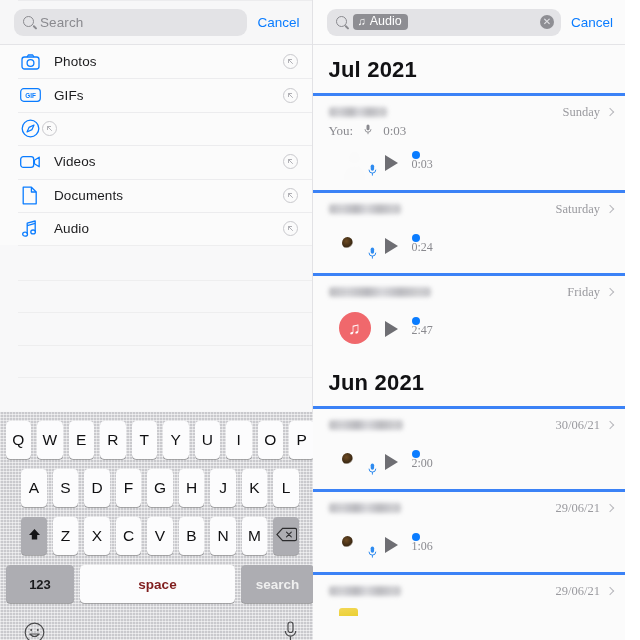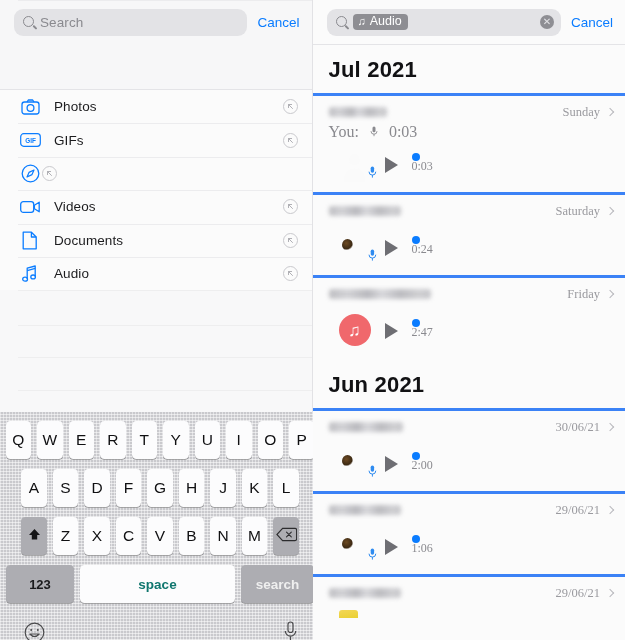--- a/index.html
+++ b/index.html
@@ -39,21 +39,21 @@
     width: 1.5px; height: 5px; background: #8a8a8f;
     right: -2px; bottom: -3.5px; transform: rotate(-45deg);
     border-radius: 1px;
   }
   .search-placeholder { font-size: 13.5px; color: #8a8a8f; letter-spacing: .1px; }
   .cancel-btn {
     font-size: 13.5px; color: #0a7cff; cursor: pointer;
     white-space: nowrap;
   }
 
-  .cat-list { background: #6d28d9; border-top: 1px solid #e4e4e7; margin-top: 45px; }
+  .cat-list { background: #6d28d9; border-top: 1px solid #e4e4e7; }
   .cat-row {
     display: flex; align-items: center;
     height: 33.4px; padding: 0 14px 0 18px;
     position: relative; background: #fbfbfb;
   }
   .cat-row + .cat-row::before,
   .cat-list::after {
     content: ""; position: absolute; left: 18px; right: 0; top: 0;
     height: 1px; background: #ececee;
   }
@@ -85,21 +85,21 @@
     display: flex; align-items: center; justify-content: center;
     font-size: 15.5px; color: #101012; height: 38px;
     font-family: "Liberation Sans", sans-serif;
   }
   .kb-row.r1 .key { width: 25.5px; }
   .kb-row.r2 .key { width: 25.5px; }
   .kb-row.r3 .key { width: 25.5px; }
   .key.wide { width: 38px; background: #adadb2; box-shadow: 0 1px 0 rgba(0,0,0,.28); }
   .kb-row.r4 { gap: 6px; padding: 0 6px; font-weight: bold; }
   .key.num { width: 68px; background: #adadb2; font-size: 13px; color: #1b1b1d; }
-  .key.space { flex: 1; font-size: 13.5px; color: #0f766e; }
+  .key.space { flex: 1; font-size: 13.5px; color: #7f1d1d; }
   .key.search { width: 73px; background: #adadb2; font-size: 13.5px; color: #efefef; }
   .kb-bottom {
     display: flex; align-items: center; justify-content: space-between;
     padding: 2px 22px 0 24px; height: 40px;
   }
 
   
   .right-pane { position: relative; width: 320px; height: 640px; background: #fbfbfb; }
   .r-search-row { display: flex; align-items: center; height: 44px; padding: 0 12px 0 14px; gap: 10px; }
   .r-search-field {
@@ -129,21 +129,21 @@
     background: linear-gradient(90deg, #b9b9bd 0%, #cfcfd3 18%, #b3b3b8 38%, #d6d6da 52%, #b6b6bb 70%, #cccccf 88%, #c2c2c6 100%);
     filter: blur(2.1px); opacity: .92;
   }
   .date-txt { margin-left: auto; font-size: 12.5px; color: #9a9a9f; }
   .chev {
     margin-left: 7px; width: 6px; height: 6px; flex: 0 0 6px;
     border-right: 1.4px solid #b8b8bd; border-top: 1.4px solid #b8b8bd;
     transform: rotate(45deg);
   }
   .you-line {
-    font-size: 16px; color: #8a8a8f; padding: 1px 0 0 16px;
+    font-size: 13px; color: #8a8a8f; padding: 1px 0 0 16px;
     display: flex; align-items: center; gap: 11px;
   }
   .audio-row { display: flex; align-items: center; padding: 7px 14px 0 26px; gap: 0; }
   .thumb-wrap { position: relative; width: 34px; height: 34px; flex: 0 0 34px; }
   .avatar-generic {
     width: 32px; height: 32px; border-radius: 50%; background: #d6d6da;
     position: relative; overflow: hidden;
   }
   .avatar-generic::before {
     content: ""; position: absolute; width: 11px; height: 11px; border-radius: 50%;

